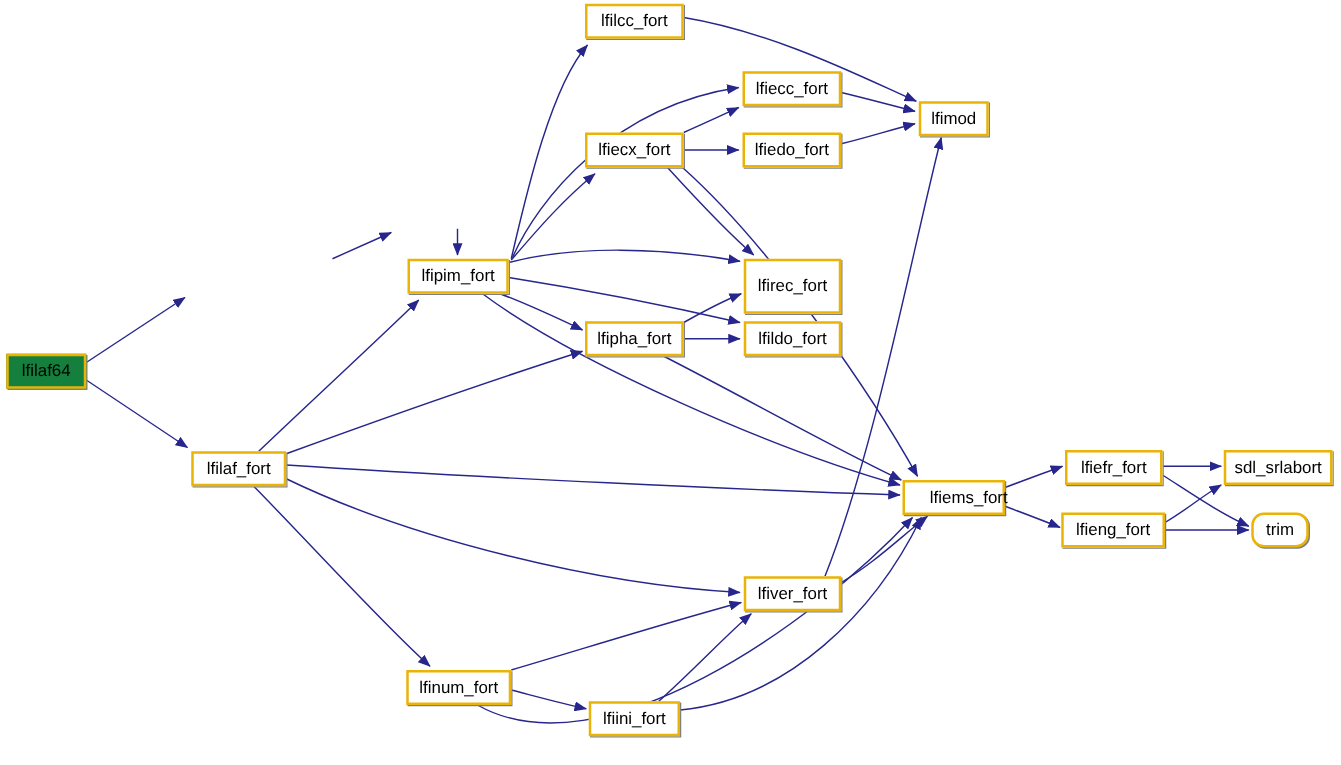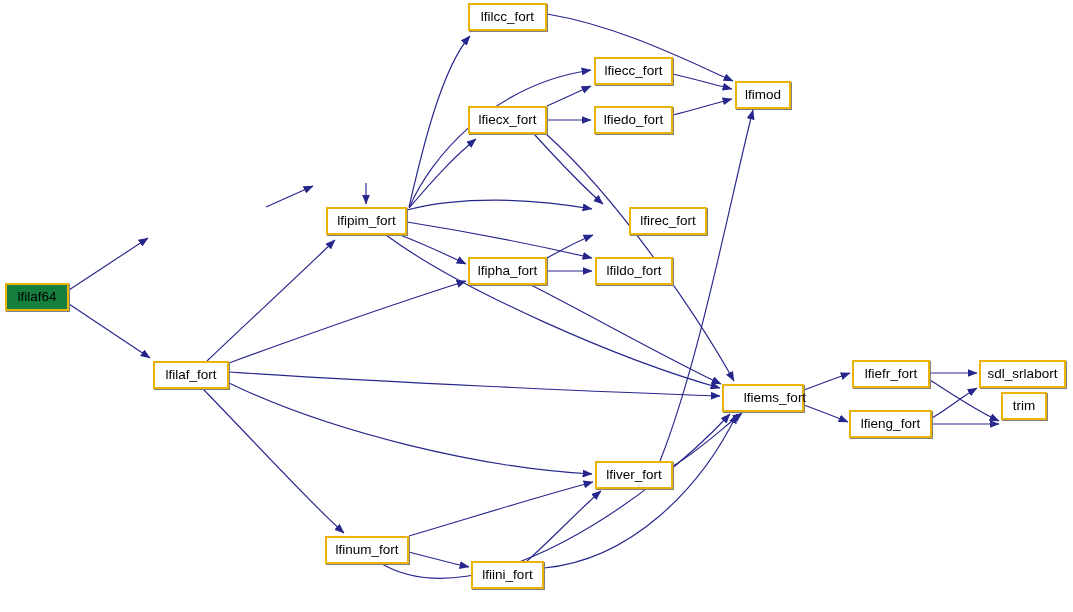--- a/index.html
+++ b/index.html
@@ -138,42 +138,42 @@
   </div>
   <div class="node" style="left:594px;top:57px;width:79px;height:28px;text-align:right;">
     <span>lfiecc_fort</span>
   </div>
   <div class="node" style="left:594px;top:106px;width:79px;height:28px;">
     <span>lfiedo_fort</span>
   </div>
   <div class="node" style="left:735px;top:81px;width:56px;height:28px;">
     <span>lfimod</span>
   </div>
-  <div class="node" style="left:629px;top:207px;width:78px;height:28px;">
+  <div class="node" style="left:595px;top:207px;width:78px;height:44px;">
     <span>lfirec_fort</span>
   </div>
   <div class="node" style="left:468px;top:257px;width:79px;height:28px;">
     <span>lfipha_fort</span>
   </div>
   <div class="node" style="left:595px;top:257px;width:78px;height:28px;">
     <span>lfildo_fort</span>
   </div>
   <div class="node" style="left:722px;top:384px;width:82px;height:28px;padding-left:24px;">
     <span>lfiems_fort</span>
   </div>
   <div class="node" style="left:852px;top:360px;width:78px;height:28px;">
     <span>lfiefr_fort</span>
   </div>
   <div class="node" style="left:849px;top:410px;width:83px;height:28px;">
     <span>lfieng_fort</span>
   </div>
   <div class="node" style="left:979px;top:360px;width:87px;height:28px;">
     <span>sdl_srlabort</span>
   </div>
-  <div class="node" style="left:1001px;top:392px;width:46px;height:28px;">
+  <div class="node" style="left:1001px;top:410px;width:46px;height:28px;border-radius:10px;">
     <span>trim</span>
   </div>
   <div class="node" style="left:595px;top:461px;width:78px;height:28px;">
     <span>lfiver_fort</span>
   </div>
   <div class="node" style="left:325px;top:536px;width:84px;height:28px;">
     <span>lfinum_fort</span>
   </div>
   <div class="node" style="left:471px;top:561px;width:73px;height:28px;">
     <span>lfiini_fort</span>

